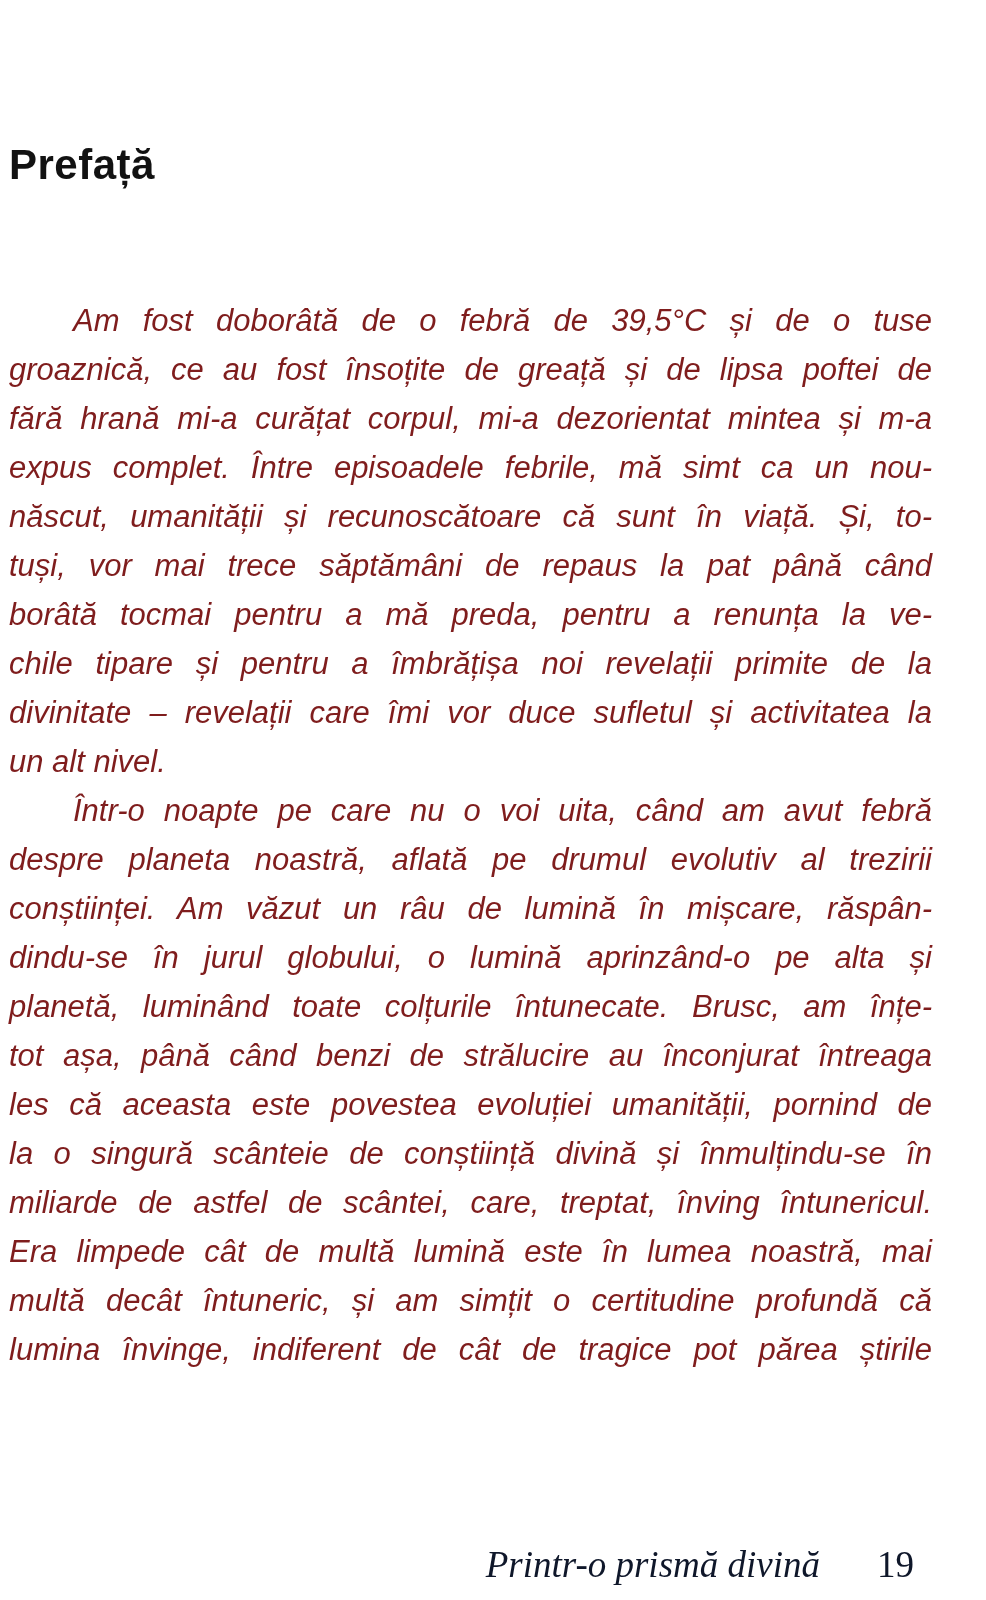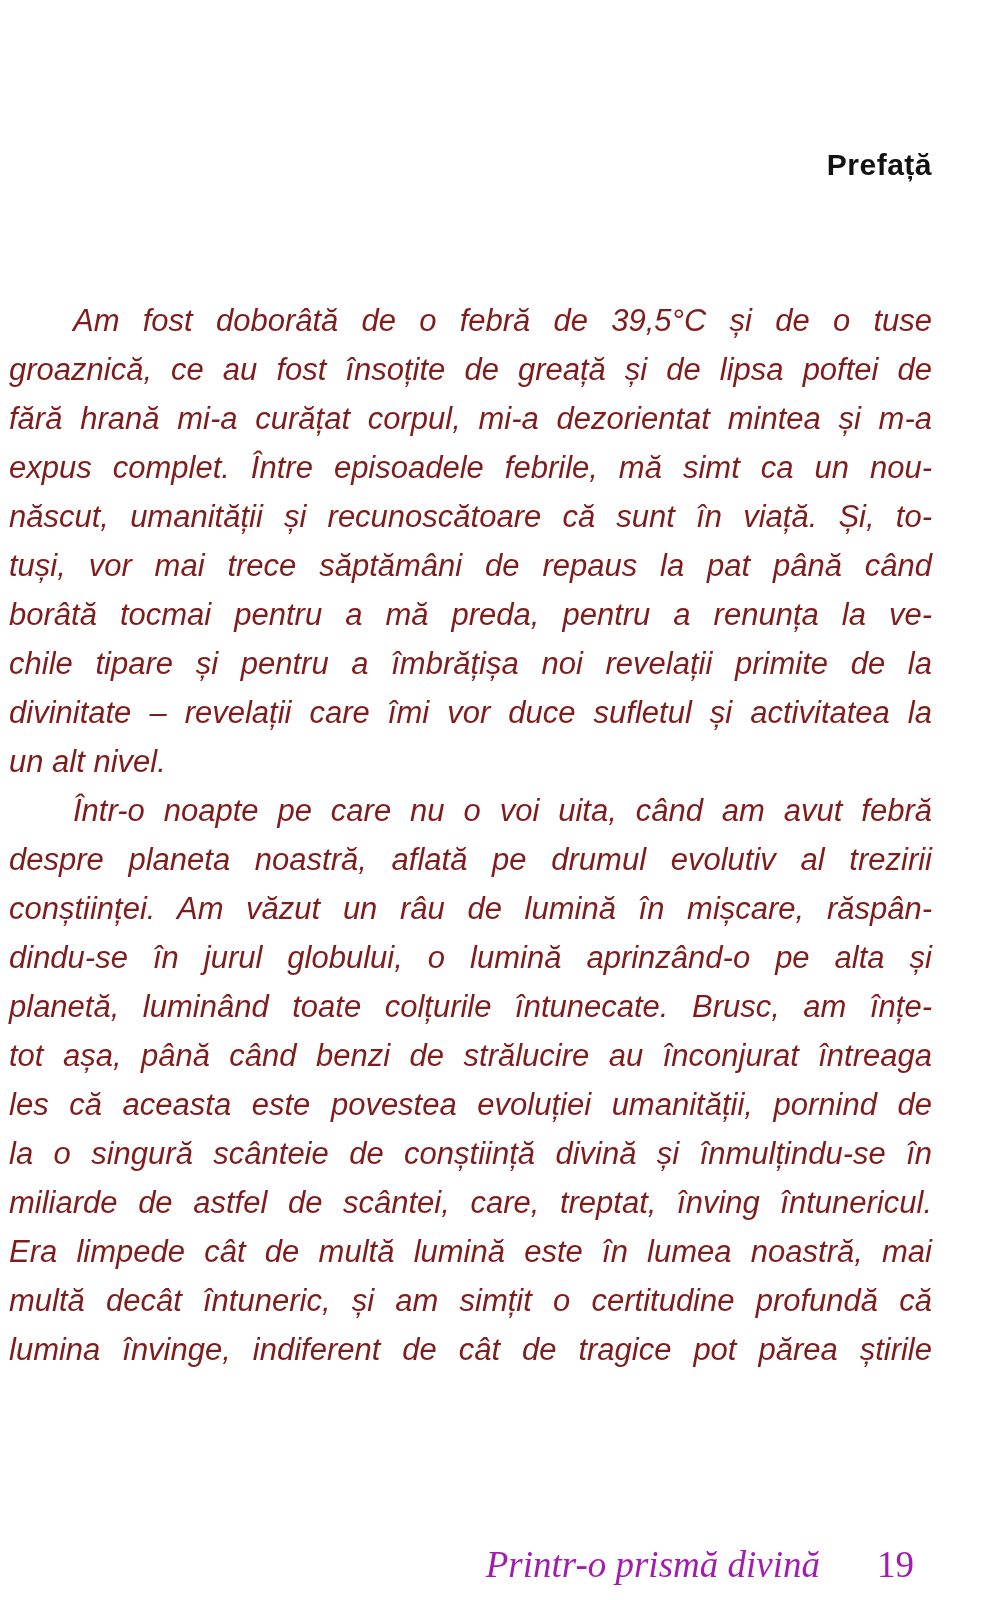--- a/index.html
+++ b/index.html
@@ -13,24 +13,24 @@
     height: 1600px;
     background: #ffffff;
     overflow: hidden;
     box-sizing: border-box;
     padding: 138px 54px 0 9px;
     font-family: "Liberation Sans", "DejaVu Sans", sans-serif;
     color: #161616;
   }
   .chapter-title {
     margin: 0;
-    font-size: 30px;
+    font-size: 42px;
     line-height: 54px;
     font-weight: 700;
-    text-align: right;
+    text-align: left;
     letter-spacing: 0.5px;
     color: #121212;
   }
   .body-text {
     margin-top: 104px;
     font-size: 31px;
     line-height: 49px;
     font-weight: 400;
     color: #7f1d1d;
     font-style: italic;
@@ -57,21 +57,21 @@
     right: 54px;
     bottom: 14px;
     display: flex;
     justify-content: flex-end;
     align-items: baseline;
     gap: 57px;
     padding-right: 18px;
     font-family: "Liberation Serif", "DejaVu Serif", serif;
     font-size: 37px;
     line-height: 42px;
-    color: #a21caf;
+    color: #0f172a;
   }
   .footer-book-title {
     font-style: italic;
   }
   .footer-page-number {
     font-style: normal;
   }
 </style>
 </head>
 <body>

